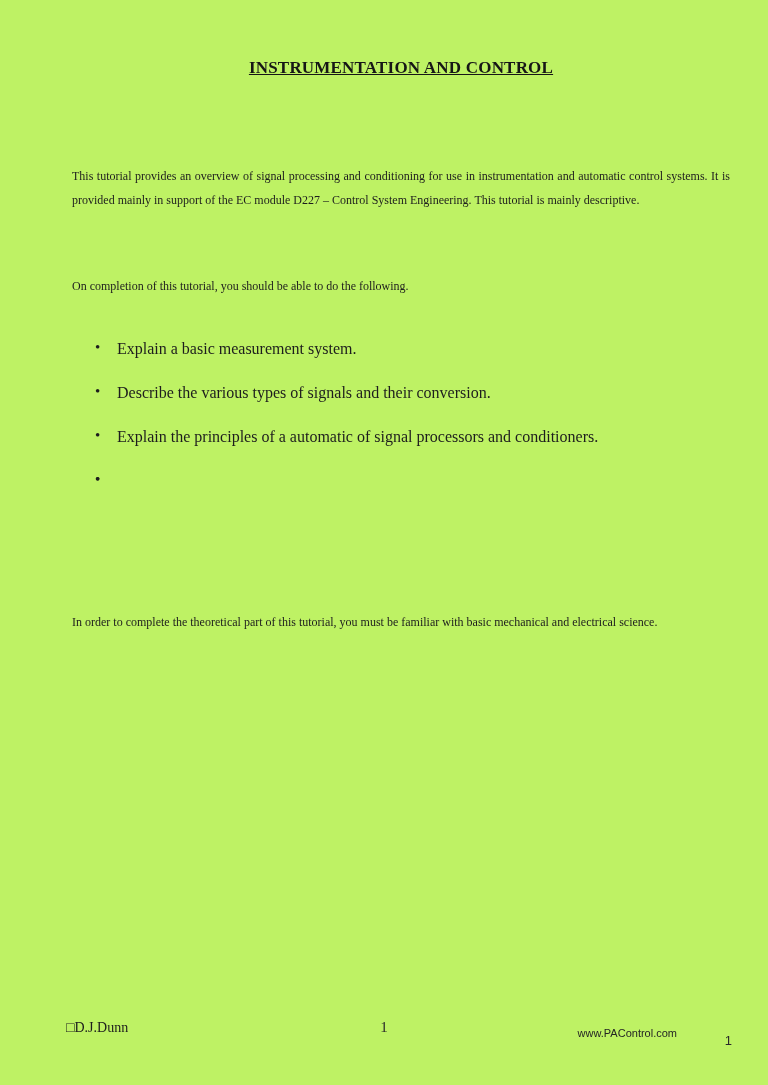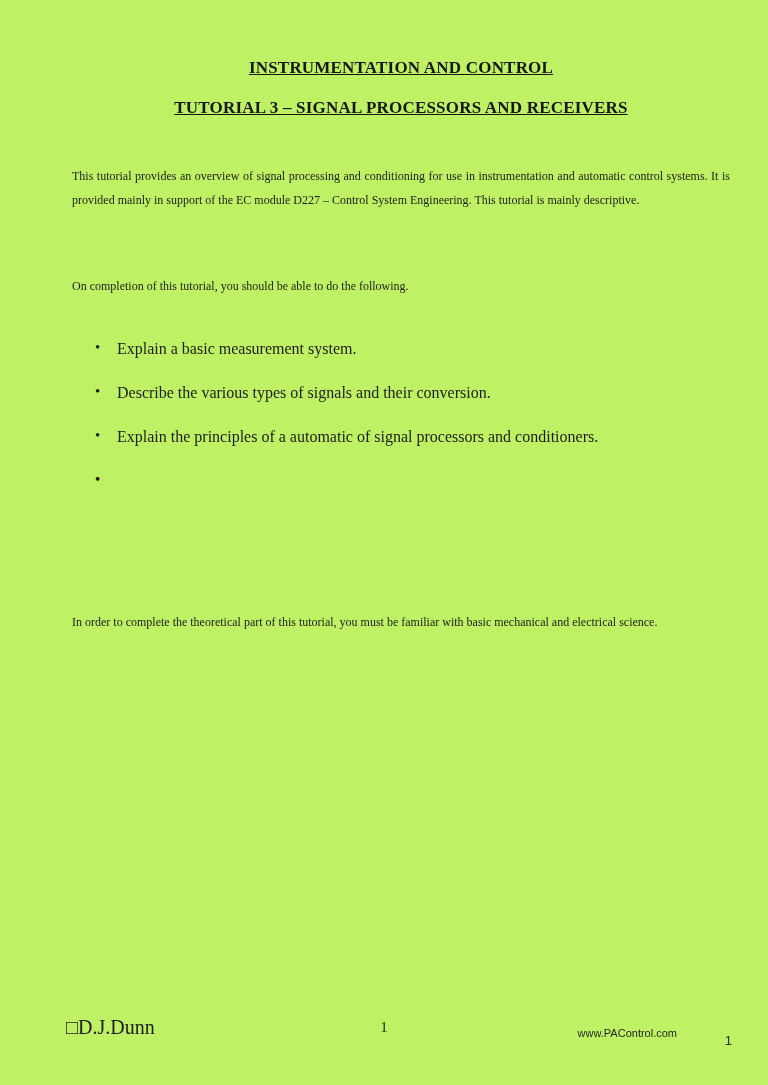--- a/index.html
+++ b/index.html
@@ -67,21 +67,21 @@
     position: absolute;
     left: 23px;
     top: -1px;
     font-size: 15px;
   }
 
   
   .footer-author {
     top: 1019px;
     left: 66px;
-    font-size: 20px;
+    font-size: 14px;
     line-height: 17px;
     color: #1d1d1d;
   }
   .footer-pagenum {
     top: 1018px;
     left: 0;
     width: 768px;
     text-align: center;
     font-size: 15px;
     line-height: 18px;
@@ -104,21 +104,20 @@
     color: #2a2a2a;
   }
 </style>
 </head>
 <body>
 
 <div class="page">
 
   <h1 class="abs doc-title">INSTRUMENTATION AND CONTROL</h1>
 
-  <h2 class="abs doc-subtitle">TUTORIAL 3 – SIGNAL PROCESSORS AND RECEIVERS</h2>
 
   <p class="abs para justified para-intro">This tutorial provides an overview of signal processing and conditioning for use in instrumentation and automatic control systems. It is provided mainly in support of the EC module D227 – Control System Engineering. This tutorial is mainly descriptive.</p>
 
   <p class="abs para para-lead">On completion of this tutorial, you should be able to do the following.</p>
 
   <ul class="abs objectives">
     <li>
       <span class="bullet-glyph">•</span>
       <span>Explain a basic measurement system.</span>
     </li>

